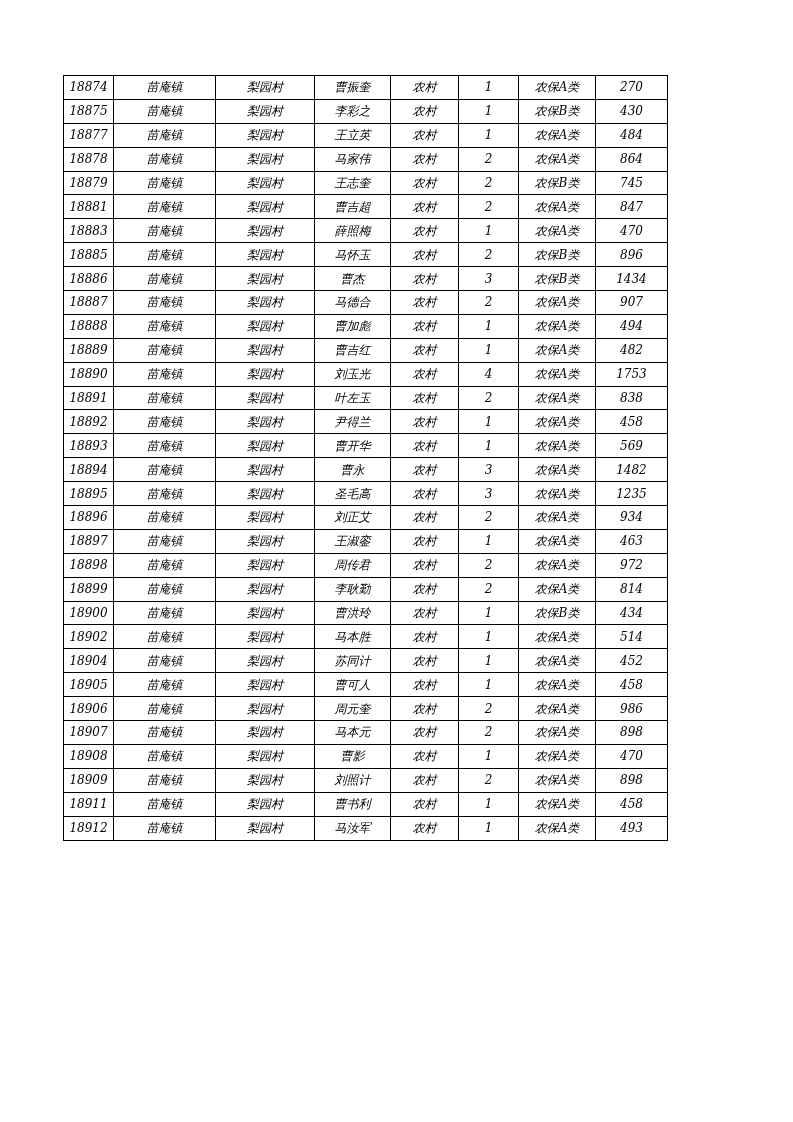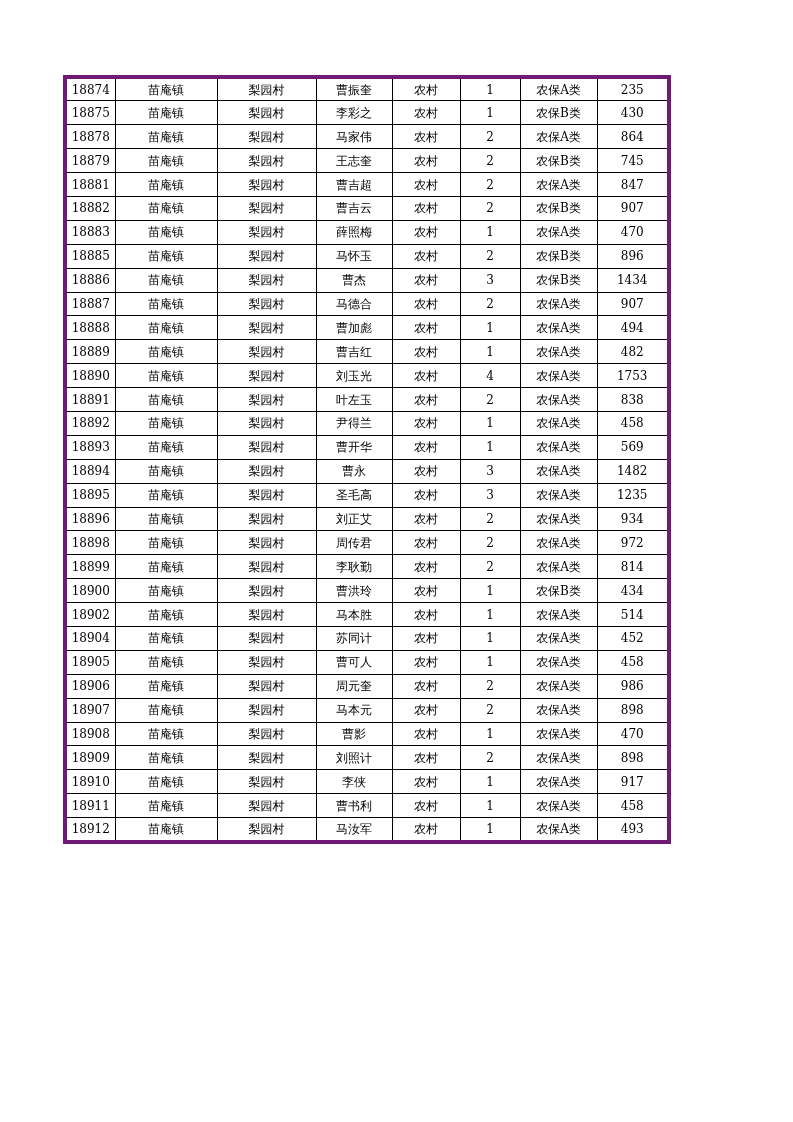--- a/index.html
+++ b/index.html
@@ -17,21 +17,22 @@
   }
   .table-wrap {
     position: absolute;
     left: 63px;
     top: 75px;
   }
   table.data-table {
     border-collapse: collapse;
     table-layout: fixed;
     width: 604px;
-    border: 4px solid #701a75;
+    border: 1px solid #701a75;
+    font-style: italic;
   }
   table.data-table td {
     border: 1px solid #000000;
     height: 23.9px;
     padding: 0 2px;
     text-align: center;
     vertical-align: middle;
     font-size: 12px;
     line-height: 1;
     color: #000000;
@@ -65,33 +66,43 @@
     </colgroup>
     <tbody>
         <tr>
           <td>18874</td>
           <td>苗庵镇</td>
           <td>梨园村</td>
           <td>曹振奎</td>
           <td>农村</td>
           <td>1</td>
           <td>农保A类</td>
-          <td>235</td>
+          <td>270</td>
         </tr>
         <tr>
           <td>18875</td>
           <td>苗庵镇</td>
           <td>梨园村</td>
           <td>李彩之</td>
           <td>农村</td>
           <td>1</td>
           <td>农保B类</td>
           <td>430</td>
         </tr>
         <tr>
+          <td>18877</td>
+          <td>苗庵镇</td>
+          <td>梨园村</td>
+          <td>王立英</td>
+          <td>农村</td>
+          <td>1</td>
+          <td>农保A类</td>
+          <td>484</td>
+        </tr>
+        <tr>
           <td>18878</td>
           <td>苗庵镇</td>
           <td>梨园村</td>
           <td>马家伟</td>
           <td>农村</td>
           <td>2</td>
           <td>农保A类</td>
           <td>864</td>
         </tr>
         <tr>
@@ -108,268 +119,258 @@
           <td>18881</td>
           <td>苗庵镇</td>
           <td>梨园村</td>
           <td>曹吉超</td>
           <td>农村</td>
           <td>2</td>
           <td>农保A类</td>
           <td>847</td>
         </tr>
         <tr>
-          <td>18882</td>
-          <td>苗庵镇</td>
-          <td>梨园村</td>
-          <td>曹吉云</td>
-          <td>农村</td>
-          <td>2</td>
-          <td>农保B类</td>
+          <td>18883</td>
+          <td>苗庵镇</td>
+          <td>梨园村</td>
+          <td>薛照梅</td>
+          <td>农村</td>
+          <td>1</td>
+          <td>农保A类</td>
+          <td>470</td>
+        </tr>
+        <tr>
+          <td>18885</td>
+          <td>苗庵镇</td>
+          <td>梨园村</td>
+          <td>马怀玉</td>
+          <td>农村</td>
+          <td>2</td>
+          <td>农保B类</td>
+          <td>896</td>
+        </tr>
+        <tr>
+          <td>18886</td>
+          <td>苗庵镇</td>
+          <td>梨园村</td>
+          <td>曹杰</td>
+          <td>农村</td>
+          <td>3</td>
+          <td>农保B类</td>
+          <td>1434</td>
+        </tr>
+        <tr>
+          <td>18887</td>
+          <td>苗庵镇</td>
+          <td>梨园村</td>
+          <td>马德合</td>
+          <td>农村</td>
+          <td>2</td>
+          <td>农保A类</td>
           <td>907</td>
         </tr>
         <tr>
-          <td>18883</td>
-          <td>苗庵镇</td>
-          <td>梨园村</td>
-          <td>薛照梅</td>
+          <td>18888</td>
+          <td>苗庵镇</td>
+          <td>梨园村</td>
+          <td>曹加彪</td>
+          <td>农村</td>
+          <td>1</td>
+          <td>农保A类</td>
+          <td>494</td>
+        </tr>
+        <tr>
+          <td>18889</td>
+          <td>苗庵镇</td>
+          <td>梨园村</td>
+          <td>曹吉红</td>
+          <td>农村</td>
+          <td>1</td>
+          <td>农保A类</td>
+          <td>482</td>
+        </tr>
+        <tr>
+          <td>18890</td>
+          <td>苗庵镇</td>
+          <td>梨园村</td>
+          <td>刘玉光</td>
+          <td>农村</td>
+          <td>4</td>
+          <td>农保A类</td>
+          <td>1753</td>
+        </tr>
+        <tr>
+          <td>18891</td>
+          <td>苗庵镇</td>
+          <td>梨园村</td>
+          <td>叶左玉</td>
+          <td>农村</td>
+          <td>2</td>
+          <td>农保A类</td>
+          <td>838</td>
+        </tr>
+        <tr>
+          <td>18892</td>
+          <td>苗庵镇</td>
+          <td>梨园村</td>
+          <td>尹得兰</td>
+          <td>农村</td>
+          <td>1</td>
+          <td>农保A类</td>
+          <td>458</td>
+        </tr>
+        <tr>
+          <td>18893</td>
+          <td>苗庵镇</td>
+          <td>梨园村</td>
+          <td>曹开华</td>
+          <td>农村</td>
+          <td>1</td>
+          <td>农保A类</td>
+          <td>569</td>
+        </tr>
+        <tr>
+          <td>18894</td>
+          <td>苗庵镇</td>
+          <td>梨园村</td>
+          <td>曹永</td>
+          <td>农村</td>
+          <td>3</td>
+          <td>农保A类</td>
+          <td>1482</td>
+        </tr>
+        <tr>
+          <td>18895</td>
+          <td>苗庵镇</td>
+          <td>梨园村</td>
+          <td>圣毛高</td>
+          <td>农村</td>
+          <td>3</td>
+          <td>农保A类</td>
+          <td>1235</td>
+        </tr>
+        <tr>
+          <td>18896</td>
+          <td>苗庵镇</td>
+          <td>梨园村</td>
+          <td>刘正艾</td>
+          <td>农村</td>
+          <td>2</td>
+          <td>农保A类</td>
+          <td>934</td>
+        </tr>
+        <tr>
+          <td>18897</td>
+          <td>苗庵镇</td>
+          <td>梨园村</td>
+          <td>王淑銮</td>
+          <td>农村</td>
+          <td>1</td>
+          <td>农保A类</td>
+          <td>463</td>
+        </tr>
+        <tr>
+          <td>18898</td>
+          <td>苗庵镇</td>
+          <td>梨园村</td>
+          <td>周传君</td>
+          <td>农村</td>
+          <td>2</td>
+          <td>农保A类</td>
+          <td>972</td>
+        </tr>
+        <tr>
+          <td>18899</td>
+          <td>苗庵镇</td>
+          <td>梨园村</td>
+          <td>李耿勤</td>
+          <td>农村</td>
+          <td>2</td>
+          <td>农保A类</td>
+          <td>814</td>
+        </tr>
+        <tr>
+          <td>18900</td>
+          <td>苗庵镇</td>
+          <td>梨园村</td>
+          <td>曹洪玲</td>
+          <td>农村</td>
+          <td>1</td>
+          <td>农保B类</td>
+          <td>434</td>
+        </tr>
+        <tr>
+          <td>18902</td>
+          <td>苗庵镇</td>
+          <td>梨园村</td>
+          <td>马本胜</td>
+          <td>农村</td>
+          <td>1</td>
+          <td>农保A类</td>
+          <td>514</td>
+        </tr>
+        <tr>
+          <td>18904</td>
+          <td>苗庵镇</td>
+          <td>梨园村</td>
+          <td>苏同计</td>
+          <td>农村</td>
+          <td>1</td>
+          <td>农保A类</td>
+          <td>452</td>
+        </tr>
+        <tr>
+          <td>18905</td>
+          <td>苗庵镇</td>
+          <td>梨园村</td>
+          <td>曹可人</td>
+          <td>农村</td>
+          <td>1</td>
+          <td>农保A类</td>
+          <td>458</td>
+        </tr>
+        <tr>
+          <td>18906</td>
+          <td>苗庵镇</td>
+          <td>梨园村</td>
+          <td>周元奎</td>
+          <td>农村</td>
+          <td>2</td>
+          <td>农保A类</td>
+          <td>986</td>
+        </tr>
+        <tr>
+          <td>18907</td>
+          <td>苗庵镇</td>
+          <td>梨园村</td>
+          <td>马本元</td>
+          <td>农村</td>
+          <td>2</td>
+          <td>农保A类</td>
+          <td>898</td>
+        </tr>
+        <tr>
+          <td>18908</td>
+          <td>苗庵镇</td>
+          <td>梨园村</td>
+          <td>曹影</td>
           <td>农村</td>
           <td>1</td>
           <td>农保A类</td>
           <td>470</td>
         </tr>
         <tr>
-          <td>18885</td>
-          <td>苗庵镇</td>
-          <td>梨园村</td>
-          <td>马怀玉</td>
-          <td>农村</td>
-          <td>2</td>
-          <td>农保B类</td>
-          <td>896</td>
-        </tr>
-        <tr>
-          <td>18886</td>
-          <td>苗庵镇</td>
-          <td>梨园村</td>
-          <td>曹杰</td>
-          <td>农村</td>
-          <td>3</td>
-          <td>农保B类</td>
-          <td>1434</td>
-        </tr>
-        <tr>
-          <td>18887</td>
-          <td>苗庵镇</td>
-          <td>梨园村</td>
-          <td>马德合</td>
-          <td>农村</td>
-          <td>2</td>
-          <td>农保A类</td>
-          <td>907</td>
-        </tr>
-        <tr>
-          <td>18888</td>
-          <td>苗庵镇</td>
-          <td>梨园村</td>
-          <td>曹加彪</td>
-          <td>农村</td>
-          <td>1</td>
-          <td>农保A类</td>
-          <td>494</td>
-        </tr>
-        <tr>
-          <td>18889</td>
-          <td>苗庵镇</td>
-          <td>梨园村</td>
-          <td>曹吉红</td>
-          <td>农村</td>
-          <td>1</td>
-          <td>农保A类</td>
-          <td>482</td>
-        </tr>
-        <tr>
-          <td>18890</td>
-          <td>苗庵镇</td>
-          <td>梨园村</td>
-          <td>刘玉光</td>
-          <td>农村</td>
-          <td>4</td>
-          <td>农保A类</td>
-          <td>1753</td>
-        </tr>
-        <tr>
-          <td>18891</td>
-          <td>苗庵镇</td>
-          <td>梨园村</td>
-          <td>叶左玉</td>
-          <td>农村</td>
-          <td>2</td>
-          <td>农保A类</td>
-          <td>838</td>
-        </tr>
-        <tr>
-          <td>18892</td>
-          <td>苗庵镇</td>
-          <td>梨园村</td>
-          <td>尹得兰</td>
-          <td>农村</td>
-          <td>1</td>
-          <td>农保A类</td>
-          <td>458</td>
-        </tr>
-        <tr>
-          <td>18893</td>
-          <td>苗庵镇</td>
-          <td>梨园村</td>
-          <td>曹开华</td>
-          <td>农村</td>
-          <td>1</td>
-          <td>农保A类</td>
-          <td>569</td>
-        </tr>
-        <tr>
-          <td>18894</td>
-          <td>苗庵镇</td>
-          <td>梨园村</td>
-          <td>曹永</td>
-          <td>农村</td>
-          <td>3</td>
-          <td>农保A类</td>
-          <td>1482</td>
-        </tr>
-        <tr>
-          <td>18895</td>
-          <td>苗庵镇</td>
-          <td>梨园村</td>
-          <td>圣毛高</td>
-          <td>农村</td>
-          <td>3</td>
-          <td>农保A类</td>
-          <td>1235</td>
-        </tr>
-        <tr>
-          <td>18896</td>
-          <td>苗庵镇</td>
-          <td>梨园村</td>
-          <td>刘正艾</td>
-          <td>农村</td>
-          <td>2</td>
-          <td>农保A类</td>
-          <td>934</td>
-        </tr>
-        <tr>
-          <td>18898</td>
-          <td>苗庵镇</td>
-          <td>梨园村</td>
-          <td>周传君</td>
-          <td>农村</td>
-          <td>2</td>
-          <td>农保A类</td>
-          <td>972</td>
-        </tr>
-        <tr>
-          <td>18899</td>
-          <td>苗庵镇</td>
-          <td>梨园村</td>
-          <td>李耿勤</td>
-          <td>农村</td>
-          <td>2</td>
-          <td>农保A类</td>
-          <td>814</td>
-        </tr>
-        <tr>
-          <td>18900</td>
-          <td>苗庵镇</td>
-          <td>梨园村</td>
-          <td>曹洪玲</td>
-          <td>农村</td>
-          <td>1</td>
-          <td>农保B类</td>
-          <td>434</td>
-        </tr>
-        <tr>
-          <td>18902</td>
-          <td>苗庵镇</td>
-          <td>梨园村</td>
-          <td>马本胜</td>
-          <td>农村</td>
-          <td>1</td>
-          <td>农保A类</td>
-          <td>514</td>
-        </tr>
-        <tr>
-          <td>18904</td>
-          <td>苗庵镇</td>
-          <td>梨园村</td>
-          <td>苏同计</td>
-          <td>农村</td>
-          <td>1</td>
-          <td>农保A类</td>
-          <td>452</td>
-        </tr>
-        <tr>
-          <td>18905</td>
-          <td>苗庵镇</td>
-          <td>梨园村</td>
-          <td>曹可人</td>
-          <td>农村</td>
-          <td>1</td>
-          <td>农保A类</td>
-          <td>458</td>
-        </tr>
-        <tr>
-          <td>18906</td>
-          <td>苗庵镇</td>
-          <td>梨园村</td>
-          <td>周元奎</td>
-          <td>农村</td>
-          <td>2</td>
-          <td>农保A类</td>
-          <td>986</td>
-        </tr>
-        <tr>
-          <td>18907</td>
-          <td>苗庵镇</td>
-          <td>梨园村</td>
-          <td>马本元</td>
+          <td>18909</td>
+          <td>苗庵镇</td>
+          <td>梨园村</td>
+          <td>刘照计</td>
           <td>农村</td>
           <td>2</td>
           <td>农保A类</td>
           <td>898</td>
-        </tr>
-        <tr>
-          <td>18908</td>
-          <td>苗庵镇</td>
-          <td>梨园村</td>
-          <td>曹影</td>
-          <td>农村</td>
-          <td>1</td>
-          <td>农保A类</td>
-          <td>470</td>
-        </tr>
-        <tr>
-          <td>18909</td>
-          <td>苗庵镇</td>
-          <td>梨园村</td>
-          <td>刘照计</td>
-          <td>农村</td>
-          <td>2</td>
-          <td>农保A类</td>
-          <td>898</td>
-        </tr>
-        <tr>
-          <td>18910</td>
-          <td>苗庵镇</td>
-          <td>梨园村</td>
-          <td>李侠</td>
-          <td>农村</td>
-          <td>1</td>
-          <td>农保A类</td>
-          <td>917</td>
         </tr>
         <tr>
           <td>18911</td>
           <td>苗庵镇</td>
           <td>梨园村</td>
           <td>曹书利</td>
           <td>农村</td>
           <td>1</td>
           <td>农保A类</td>
           <td>458</td>

